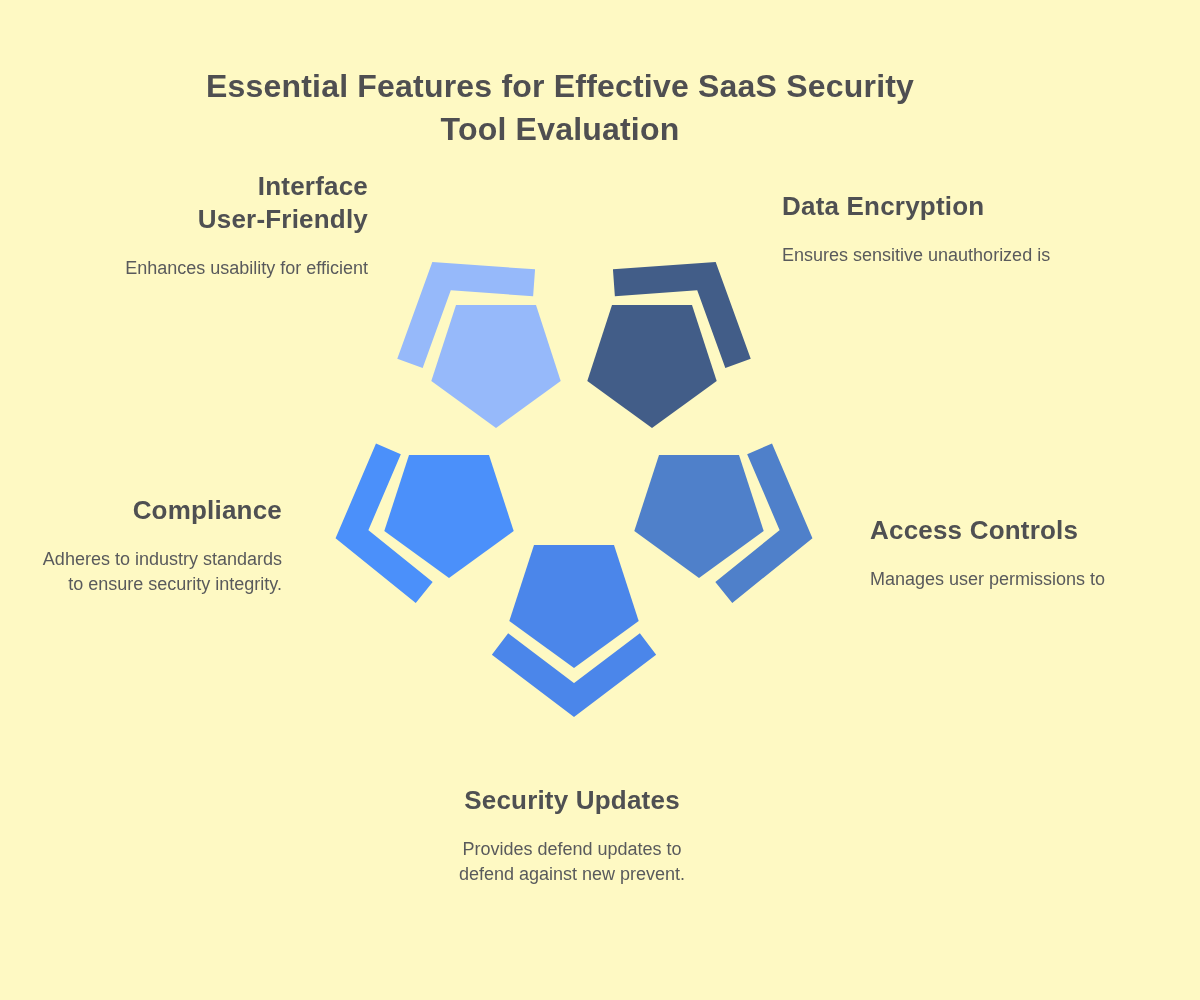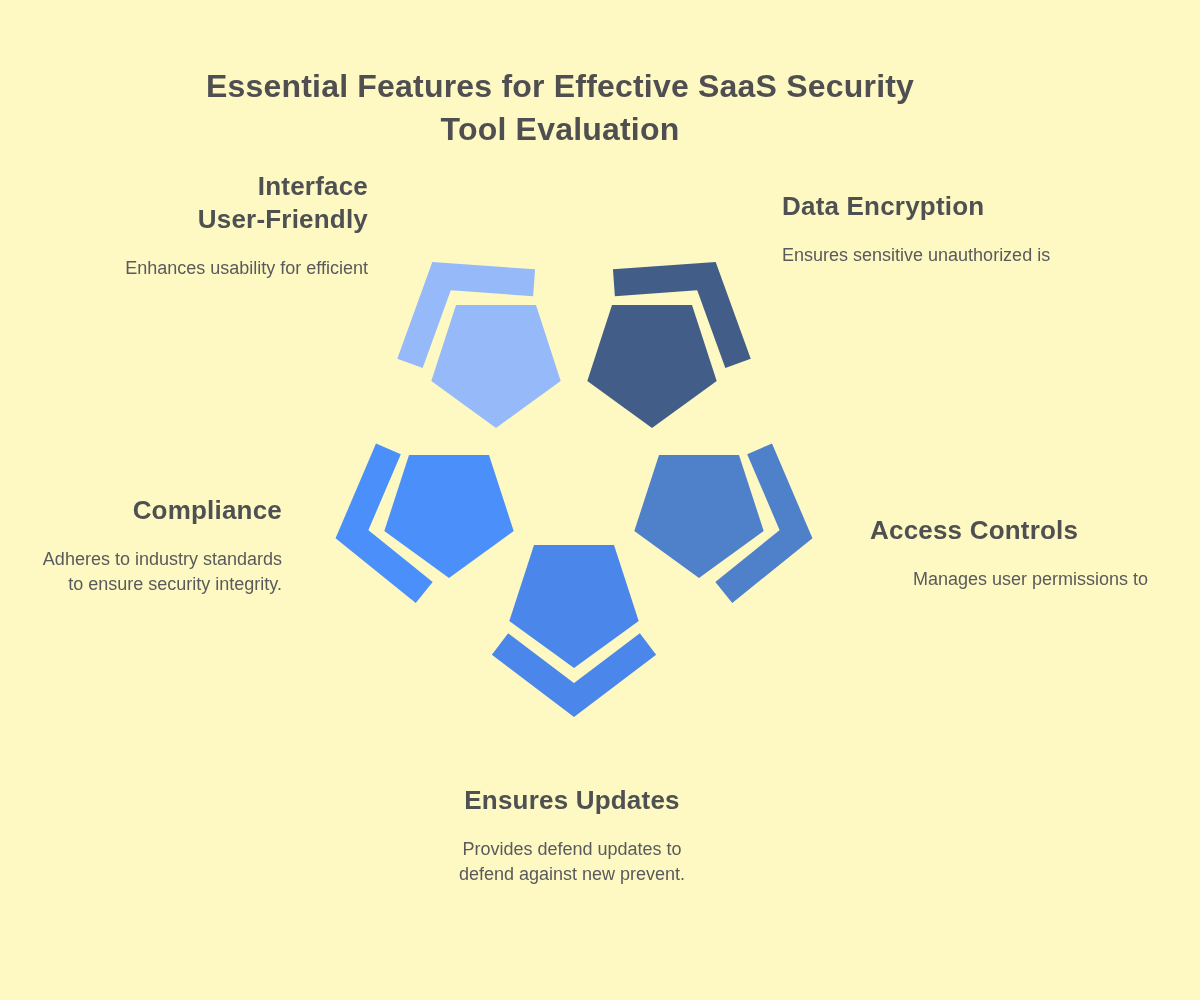--- a/index.html
+++ b/index.html
@@ -101,28 +101,28 @@
     <p class="unit-desc" style="color: rgb(89, 90, 92);">
       <span>Adheres to industry standards</span>
       <span>to ensure security integrity.</span>
     </p>
   </div>
 
   <div class="unit-text tb-left t-access-controls">
     <h2 class="unit-label" style="color: rgb(79, 80, 82);">
       <span>Access Controls</span>
     </h2>
-    <p class="unit-desc" style="color: rgb(89, 90, 92); margin-left: 43px;">
+    <p class="unit-desc" style="color: rgb(89, 90, 92);">
       <span>Manages user permissions to</span>
     </p>
   </div>
 
   <div class="unit-text tb-center t-security-updates">
     <h2 class="unit-label" style="color: rgb(79, 80, 82);">
-      <span>Ensures Updates</span>
+      <span>Security Updates</span>
     </h2>
     <p class="unit-desc" style="color: rgb(89, 90, 92);">
       <span>Provides defend updates to</span>
       <span>defend against new prevent.</span>
     </p>
   </div>
 
 </div>
 
 </body></html>

